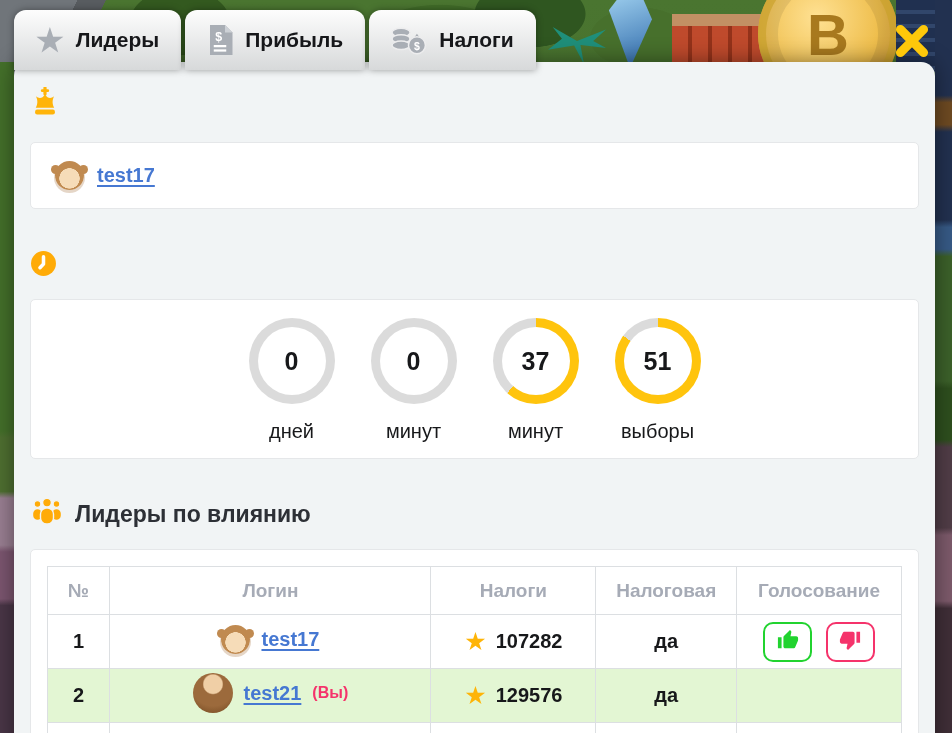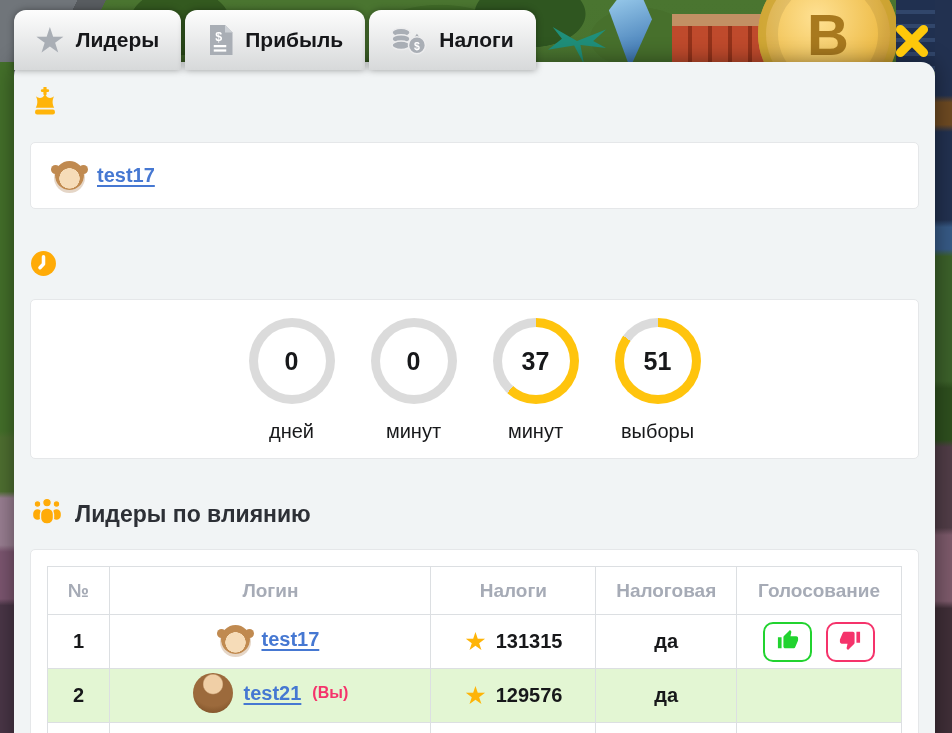--- a/index.html
+++ b/index.html
@@ -260,21 +260,21 @@
             <td class="bold">1</td>
             <td>
               <span class="login-wrap">
                 <span class="avatar-monkey"></span>
                 <a class="ulink">test17</a>
               </span>
             </td>
             <td>
               <span class="infl-wrap">
                 <span class="star-gold">★</span>
-                <span class="bold">131315</span>
+                <span class="bold">107282</span>
               </span>
             </td>
             <td class="bold">да</td>
             <td>
               <button class="vote-btn vote-up">
                 <span>
                   <svg width="22" height="22" viewBox="0 0 24 24" fill="currentColor">
                     <path d="M1 21h4V9H1v12zm22-11c0-1.1-.9-2-2-2h-6.31l.95-4.57.03-.32c0-.41-.17-.79-.44-1.06L14.17 1 7.59 7.59C7.22 7.95 7 8.45 7 9v10c0 1.1.9 2 2 2h9c.83 0 1.54-.5 1.84-1.22l3.02-7.05c.09-.23.14-.47.14-.73v-2z"></path>
                   </svg>
                 </span>

